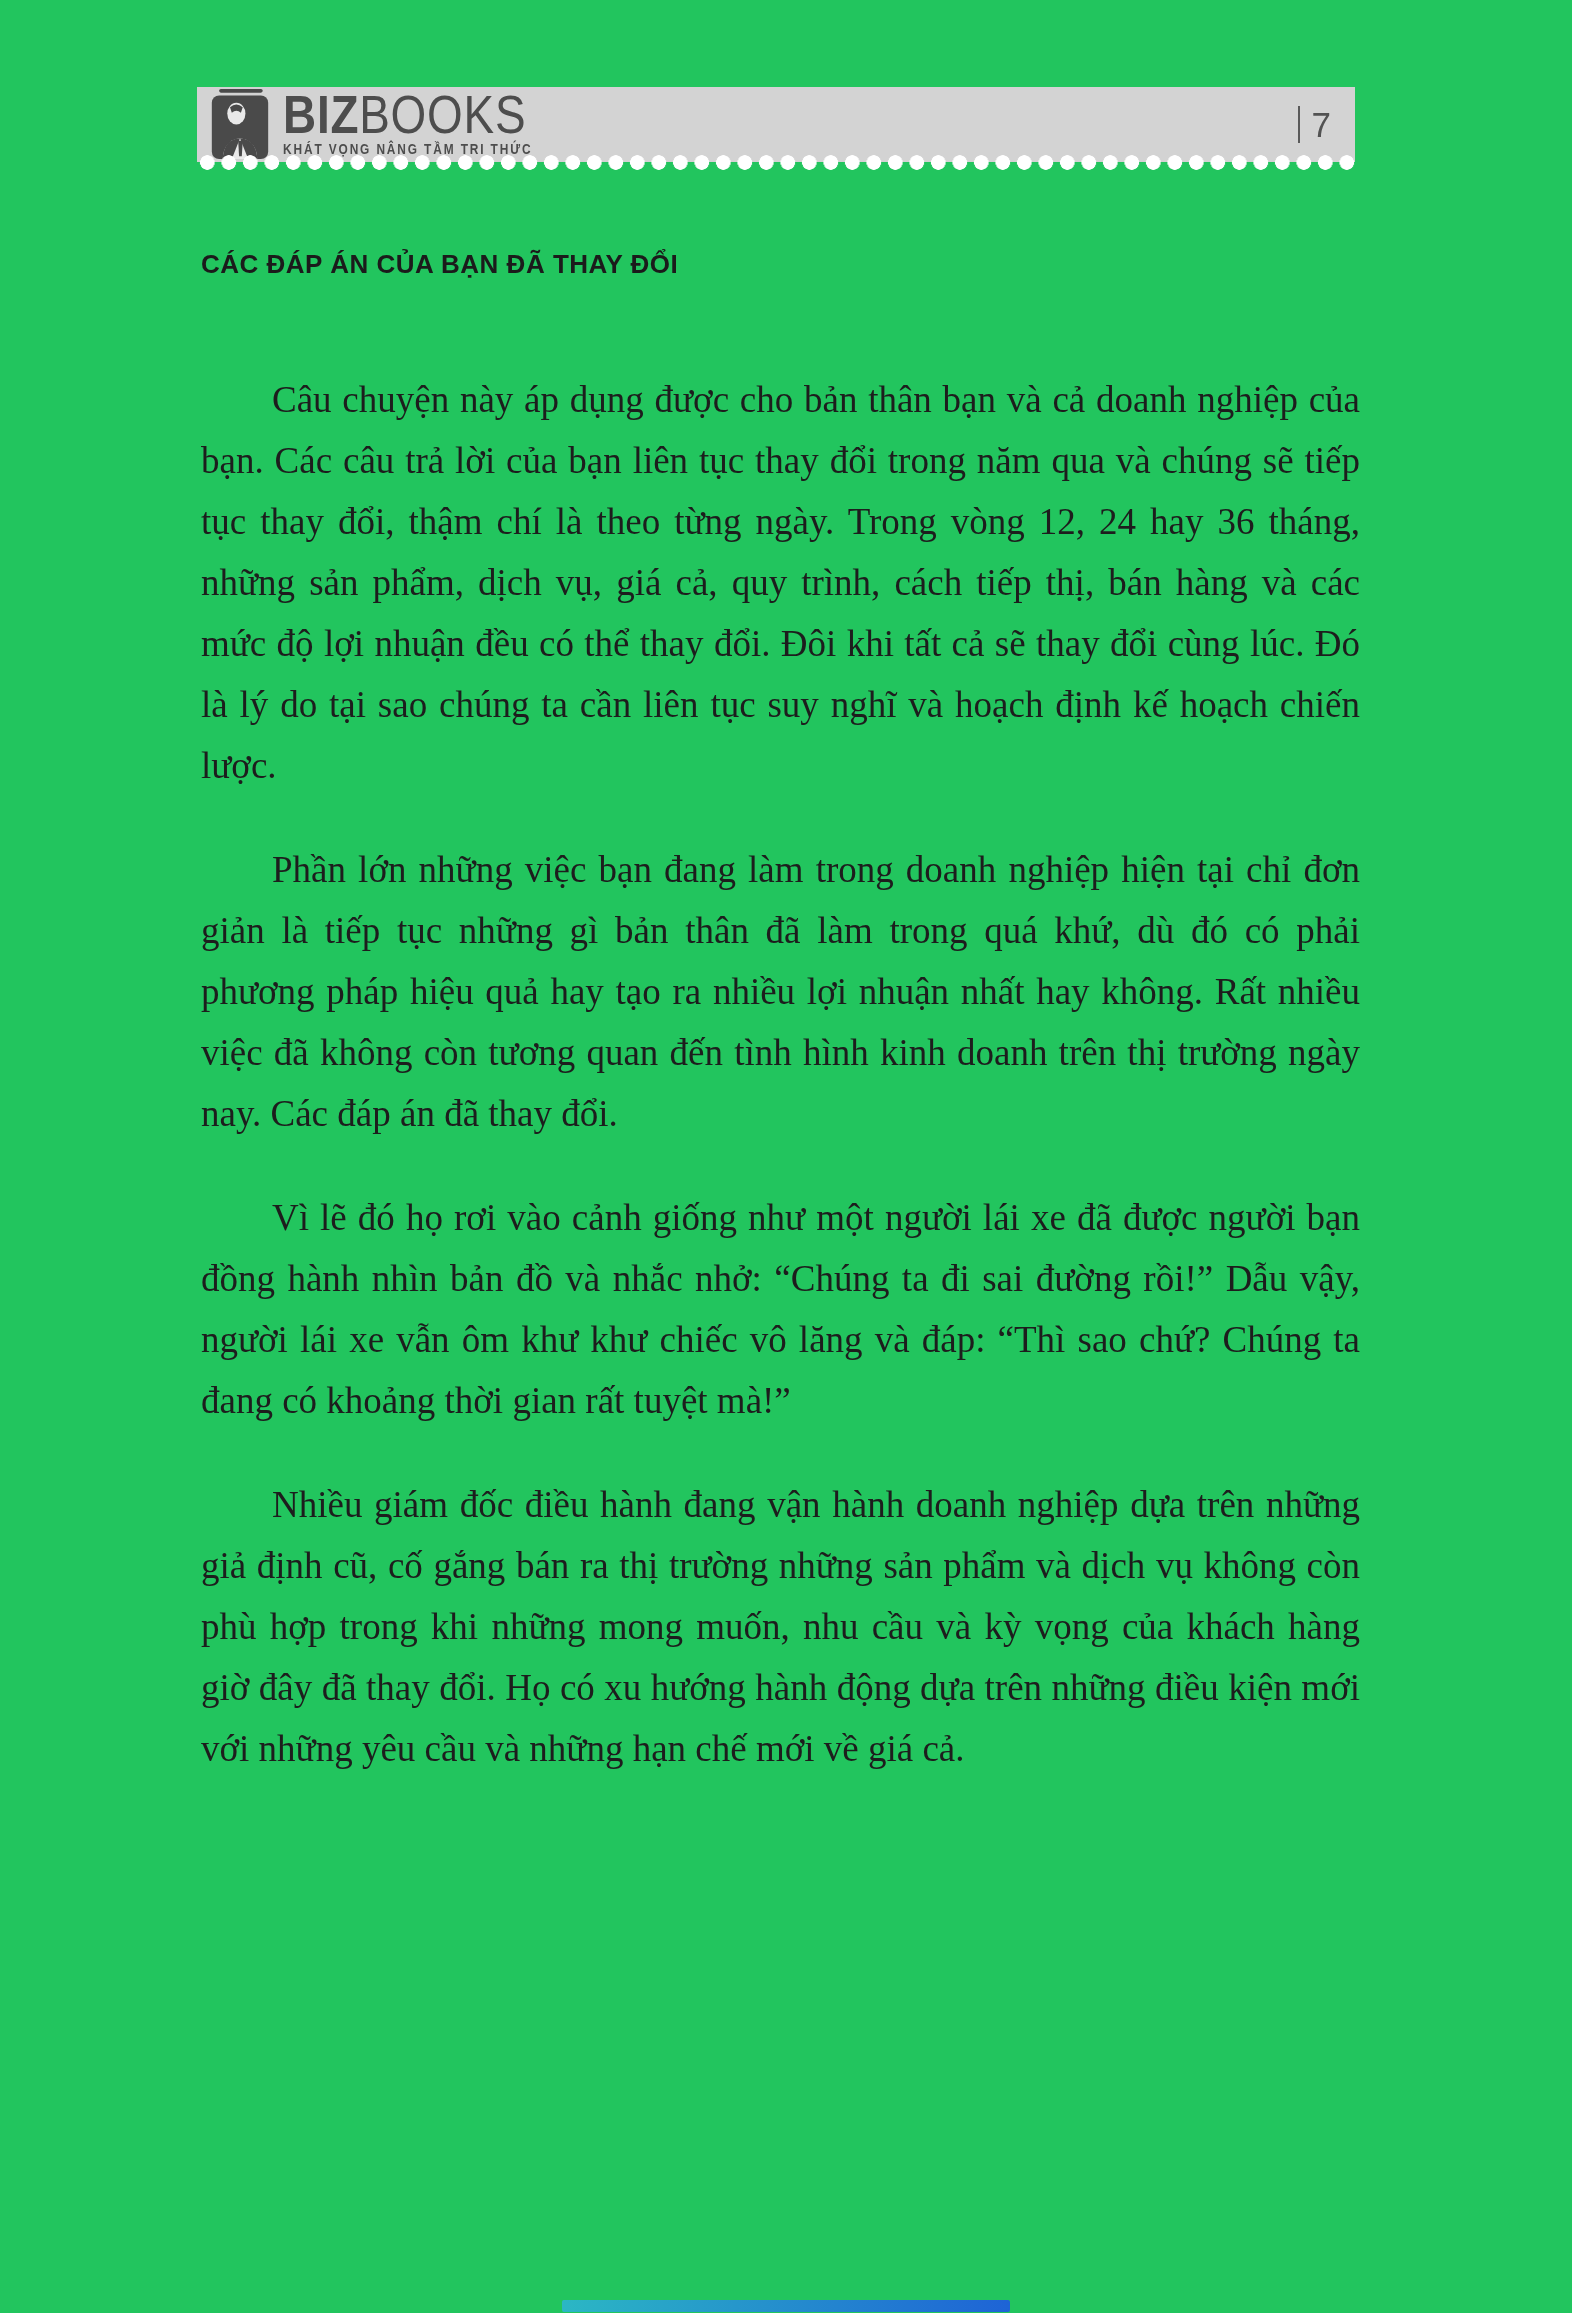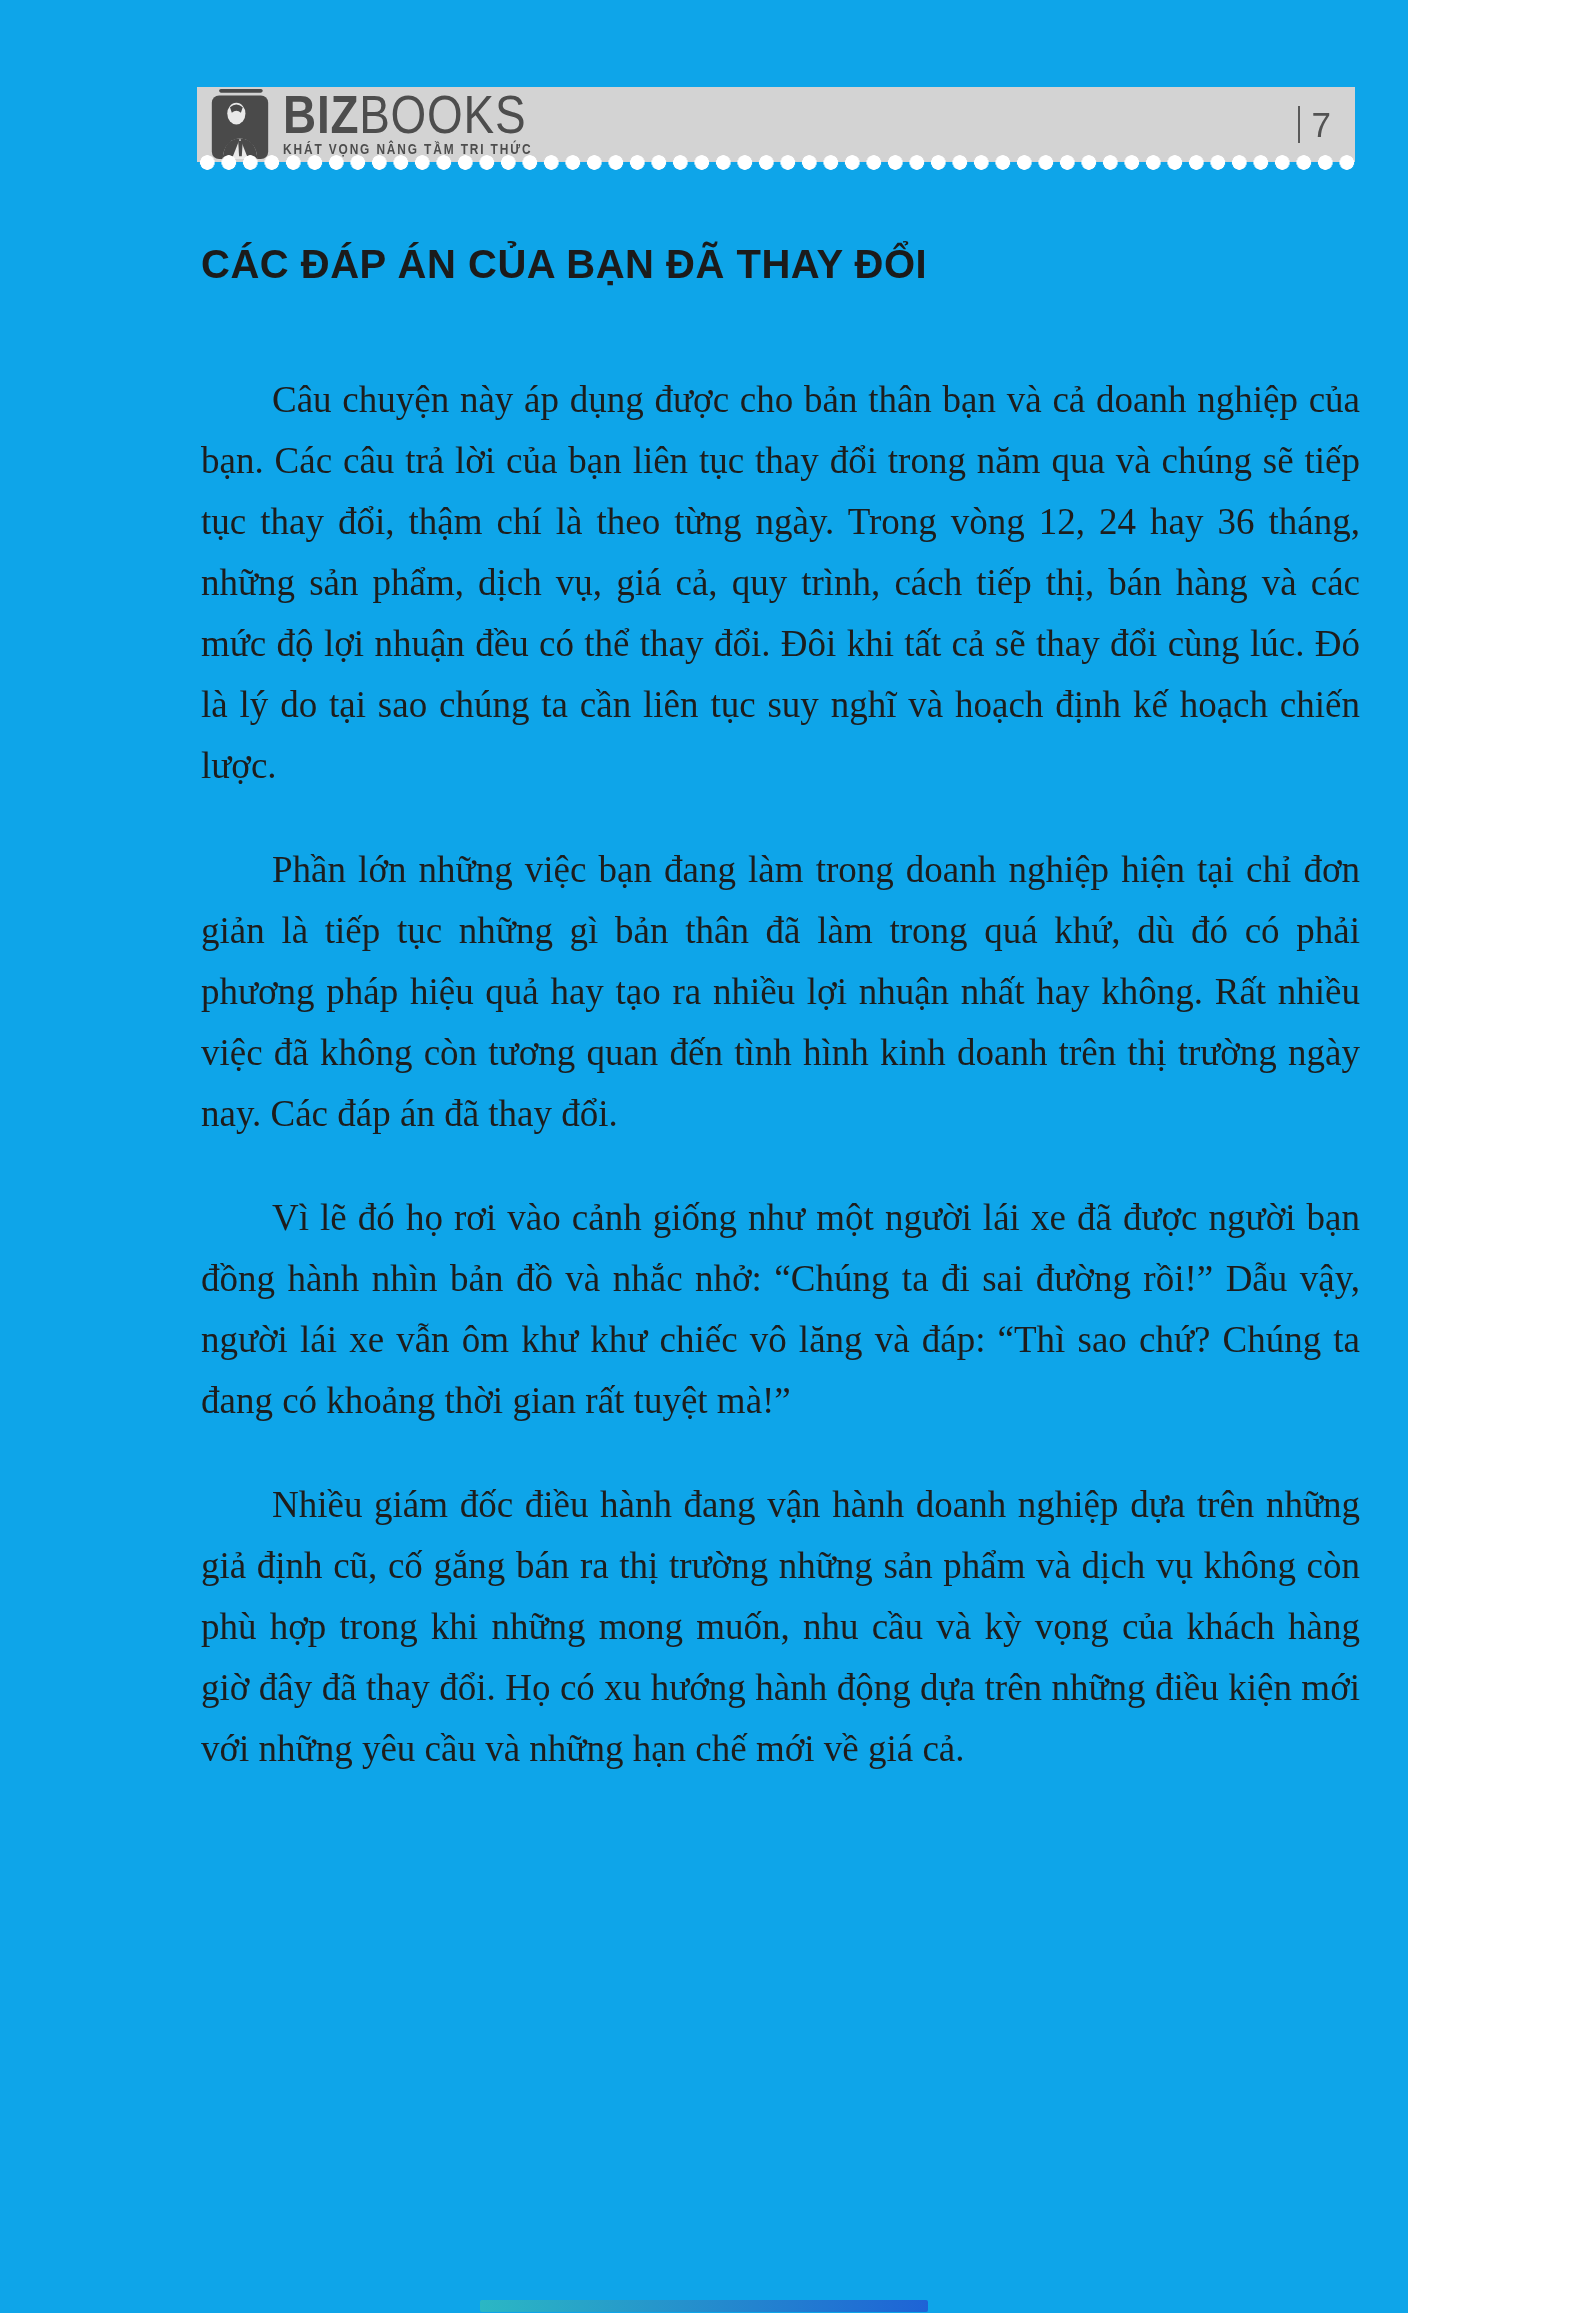--- a/index.html
+++ b/index.html
@@ -7,22 +7,22 @@
     --logo-block:#4a4a4a;
     --header-text:#4d4d4d;
     --body-text:#1d1d1d;
     --progress-start:#2bb7c4;
     --progress-end:#1e63d6;
   }
   *{margin:0;padding:0;box-sizing:border-box;}
   html,body{background:#fff;}
   .page{
     position:relative;
-    width:1408px;height:2313px;
-    background:#0ea5e9;
+    width:1572px;height:2313px;
+    background:#22c55e;
     overflow:hidden;
     font-family:"Liberation Serif","DejaVu Serif",serif;
   }
   
   .header-bar{
     position:absolute;left:197px;top:87px;
     width:1158px;height:75px;
     background:var(--header-bar,#d3d3d3);
     display:flex;align-items:center;justify-content:space-between;
     padding:0 24px 0 13px;
@@ -58,21 +58,21 @@
   .page-num .sep{
     display:inline-block;width:2.8px;height:37px;background:#5a5a5a;
     font-size:0;line-height:0;color:transparent;overflow:hidden;
   }
   
   main{
     position:absolute;left:201px;top:241px;width:1171px;
   }
   h1{
     font-family:"Liberation Sans","DejaVu Sans",sans-serif;
-    font-size:40px;font-weight:700;line-height:47px;
+    font-size:26px;font-weight:700;line-height:47px;
     letter-spacing:0.5px;
     color:#1b1b1b;
     margin:0 0 81px 0;
   }
   main p{
     font-size:37px;line-height:61px;
     color:var(--body-text,#1d1d1d);
     text-align:justify;
     text-indent:71px;
     margin:0 12px 43px 0;

